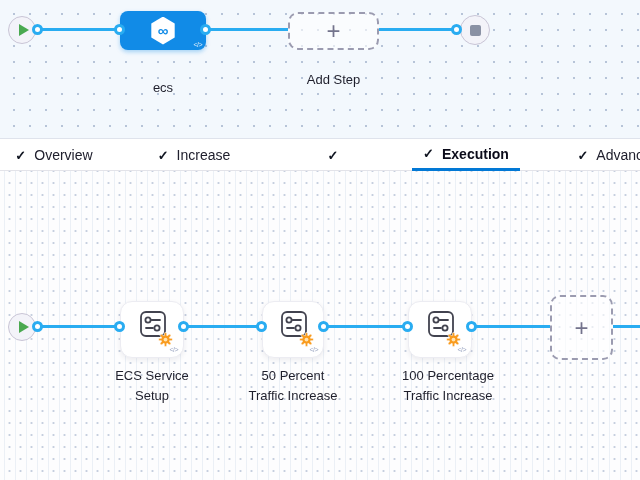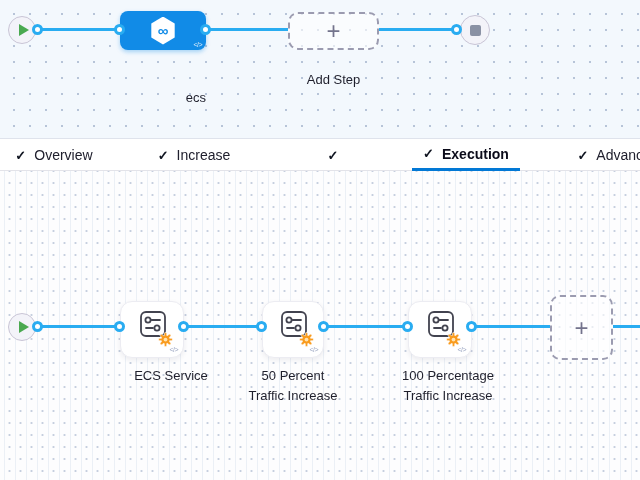--- a/index.html
+++ b/index.html
@@ -121,21 +121,21 @@
 
     <div class="terminal" style="left:460px; top:15px; width:30px; height:30px;">
       <div class="stop-sq"></div>
     </div>
 
     <div class="ring" style="left:32px; top:24px;"></div>
     <div class="ring" style="left:114px; top:24px;"></div>
     <div class="ring" style="left:200px; top:24px;"></div>
     <div class="ring" style="left:451px; top:24px;"></div>
 
-    <div class="node-label" style="left:120px; top:88px; width:86px;text-align:right;">ecs</div>
+    <div class="node-label" style="left:120px; top:78px; width:86px;">ecs</div>
     <div class="node-label" style="left:288px; top:70px; width:91px;">Add Step</div>
   </div>
 
   <div class="tabbar">
     <div class="tab" style="left:8px; width:92px;">
       <span class="check">✓</span>
       <span>Overview</span>
     </div>
     <div class="tab" style="left:153px; width:82px;">
       <span class="check">✓</span>
@@ -246,22 +246,23 @@
   </div>
 
   <div class="ring" style="left:32px;  top:321px;"></div>
   <div class="ring" style="left:114px; top:321px;"></div>
   <div class="ring" style="left:178px; top:321px;"></div>
   <div class="ring" style="left:256px; top:321px;"></div>
   <div class="ring" style="left:318px; top:321px;"></div>
   <div class="ring" style="left:402px; top:321px;"></div>
   <div class="ring" style="left:466px; top:321px;"></div>
 
-  <div class="node-label" style="left:92px; top:366px; width:144px;margin-left:7px;">
+  <div class="node-label" style="left:92px; top:366px; width:120px;">
     <div>ECS Service</div>
+    <div>Setup</div>
   </div>
   <div class="node-label" style="left:233px; top:366px; width:120px;">
     <div>50 Percent</div>
     <div>Traffic Increase</div>
   </div>
   <div class="node-label" style="left:378px; top:366px; width:124px;padding-left:16px;">
     <div>100 Percentage</div>
     <div>Traffic Increase</div>
   </div>
 

